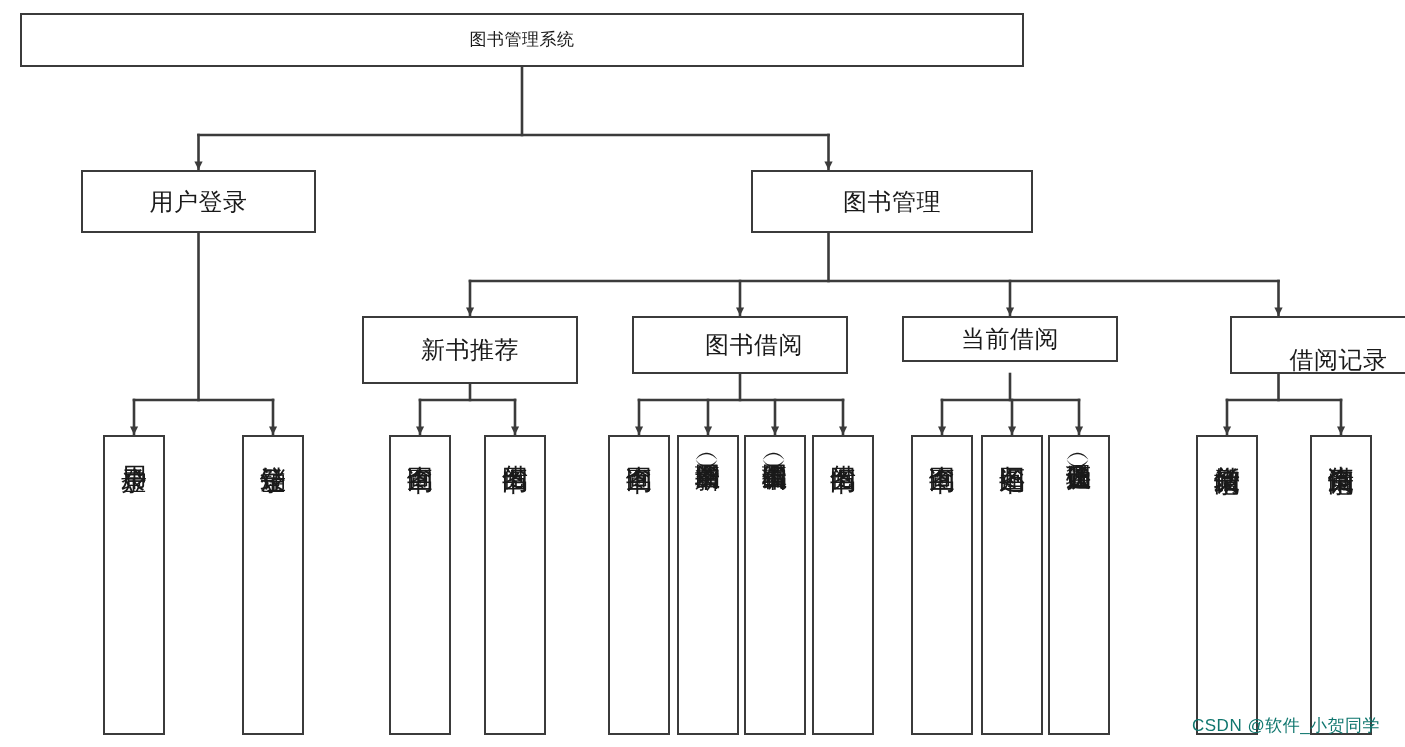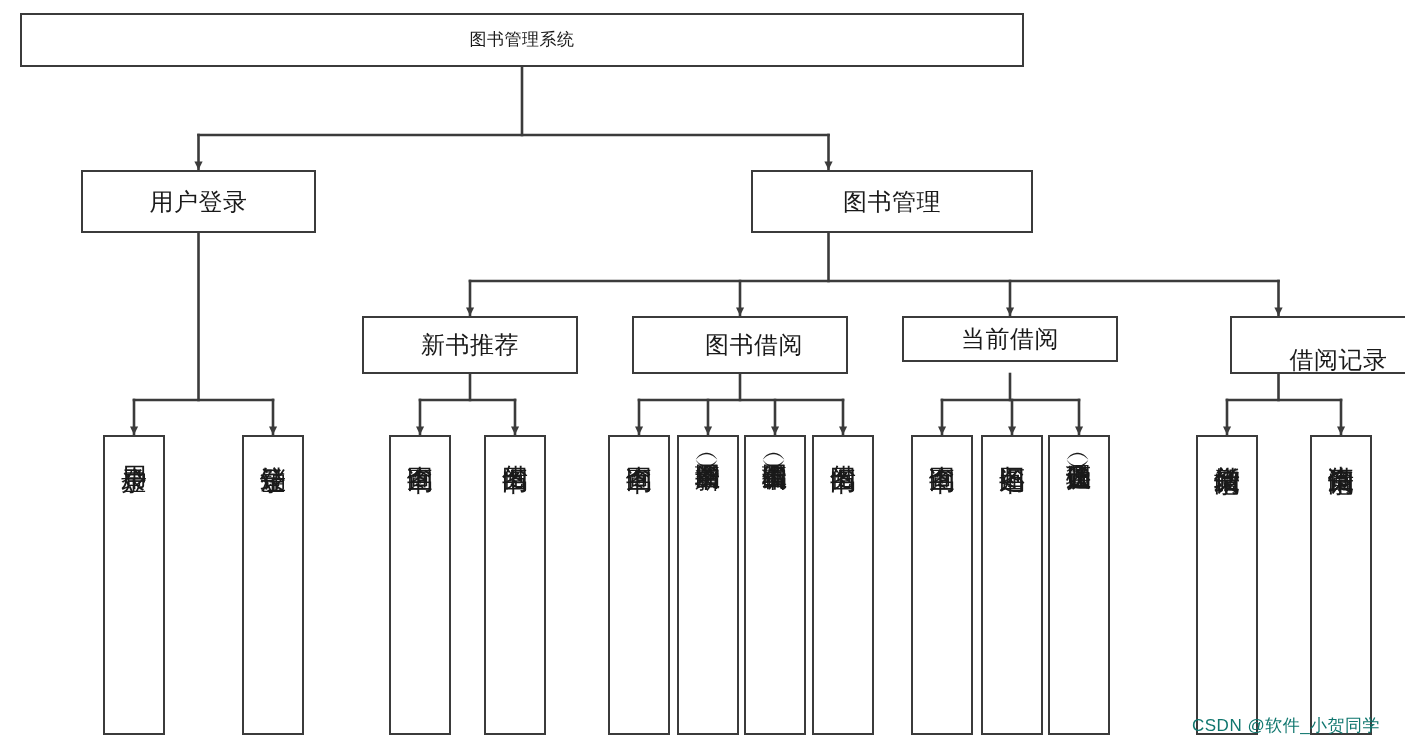--- a/index.html
+++ b/index.html
@@ -125,21 +125,21 @@
   <div id="node-layer">
       <div class="node h root" style="left: 20px; top: 13px; width: 1004px; height: 54px;">
         <span class="lbl">图书管理系统</span>
       </div>
       <div class="node h" style="left: 81px; top: 170px; width: 235px; height: 63px;">
         <span class="lbl">用户登录</span>
       </div>
       <div class="node h" style="left: 711px; top: 170px; width: 282px; height: 63px; margin-left: 40px;">
         <span class="lbl">图书管理</span>
       </div>
-      <div class="node h" style="left: 362px; top: 316px; width: 216px; height: 58px;">
+      <div class="node h" style="left: 362px; top: 316px; width: 216px; height: 68px;">
         <span class="lbl">新书推荐</span>
       </div>
       <div class="node h" style="left: 632px; top: 316px; width: 216px; height: 58px; padding-left: 28px;">
         <span class="lbl">图书借阅</span>
       </div>
       <div class="node h" style="left: 902px; top: 316px; width: 216px; height: 46px; justify-content: center;">
         <span class="lbl">当前借阅</span>
       </div>
       <div class="node h" style="left: 1230px; top: 316px; width: 217px; height: 58px; align-items: flex-end;">
         <span class="lbl">借阅记录</span>

